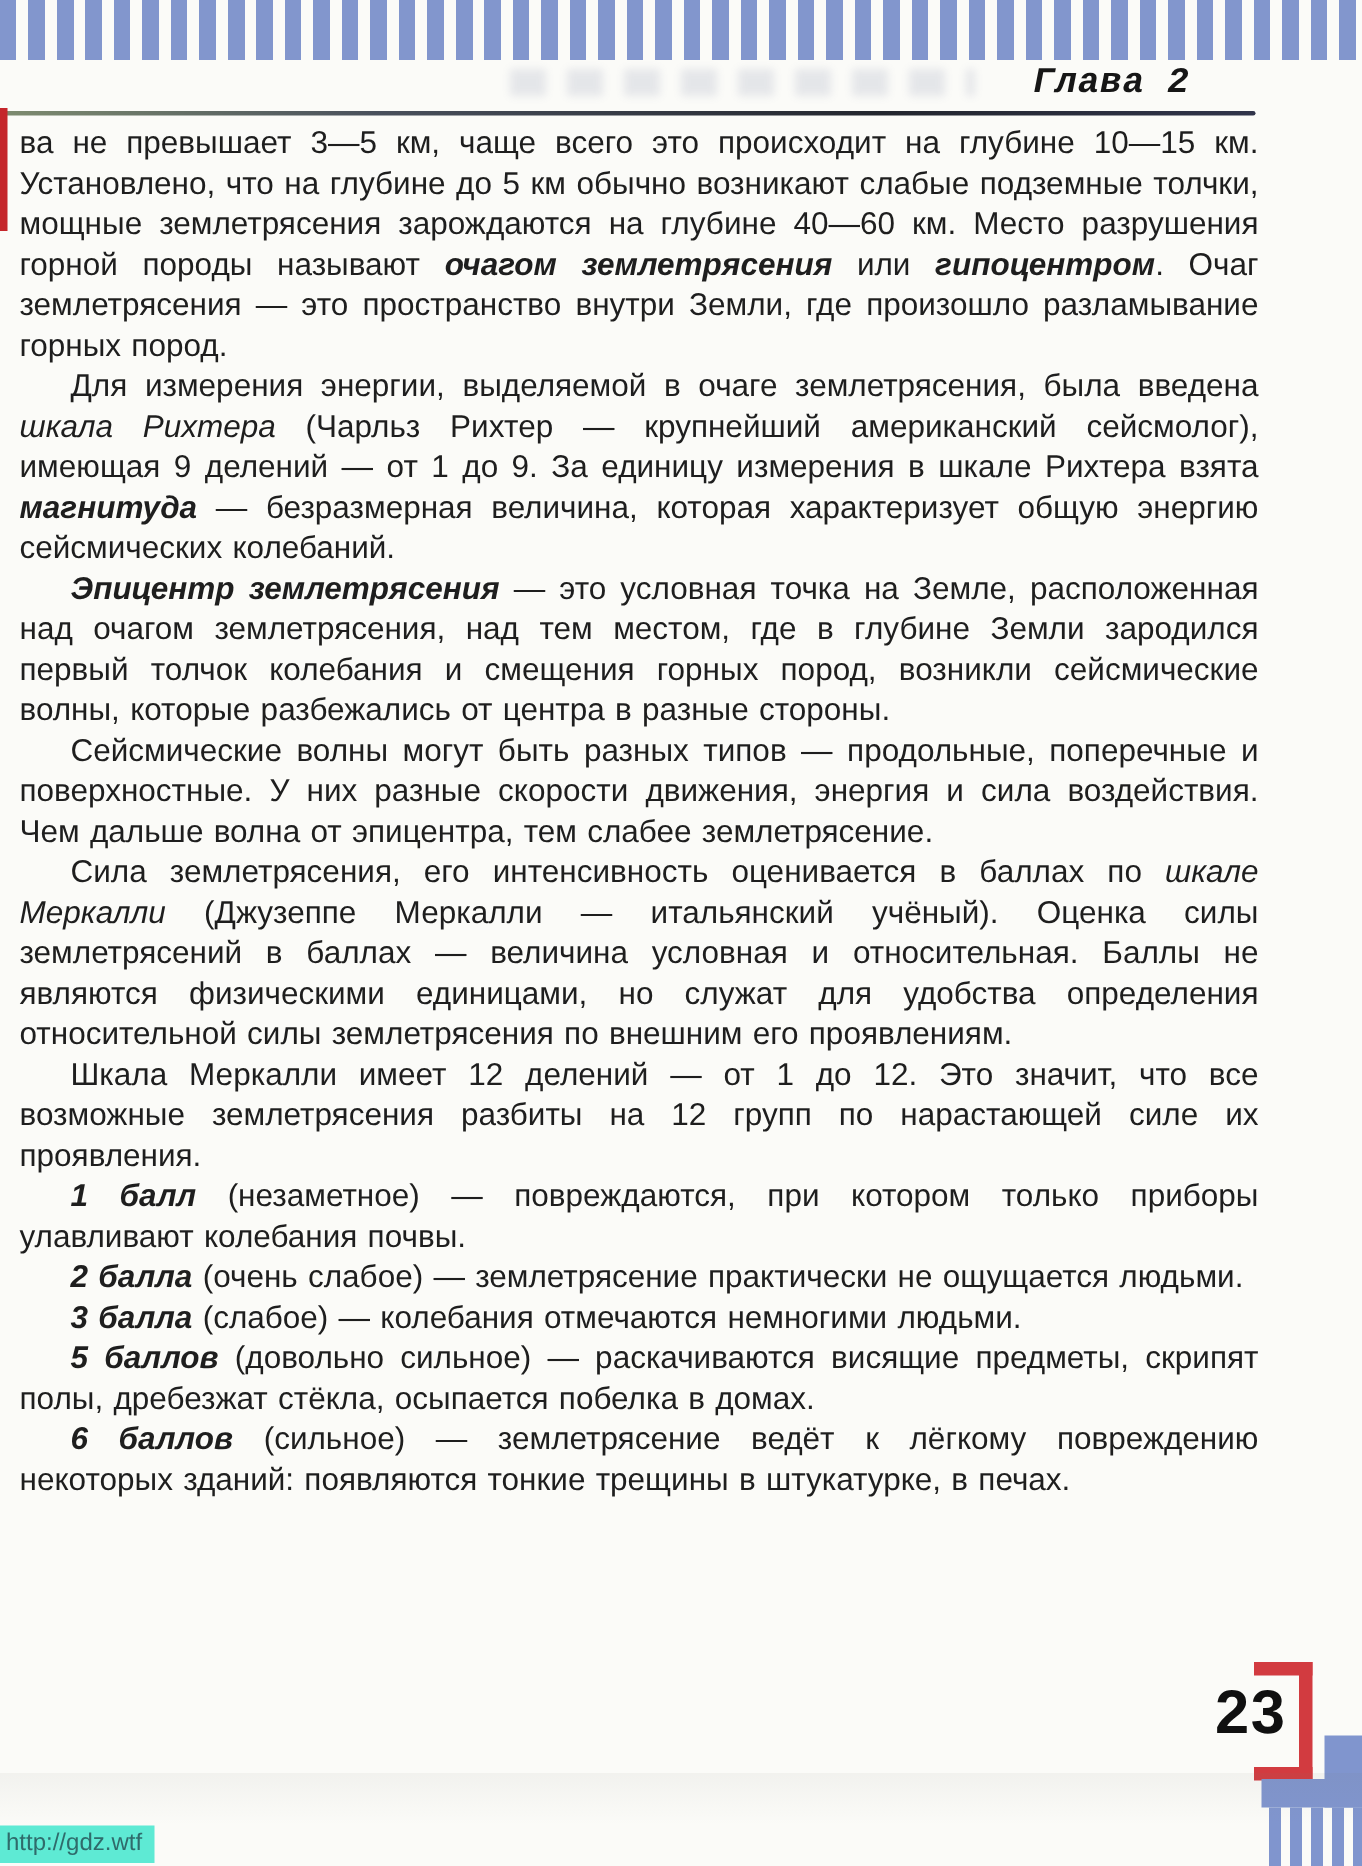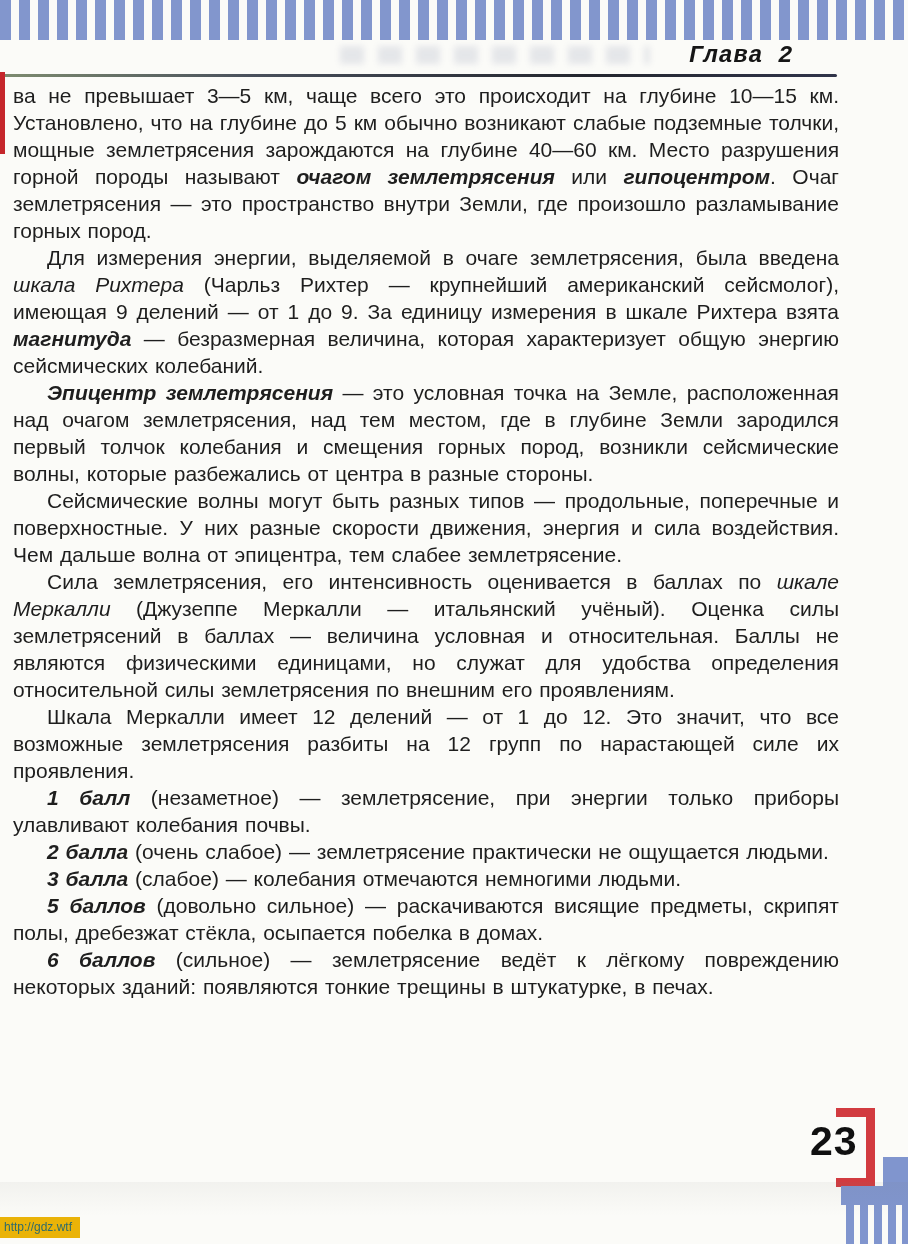--- a/index.html
+++ b/index.html
@@ -63,41 +63,41 @@
     position:absolute;left:846px;top:1205px;width:62px;height:39px;
     background:repeating-linear-gradient(90deg,#8095ce 0 8px,rgba(255,255,255,0) 8px 14px);
   }
   
   .bottom-shade{
     position:absolute;left:0;top:1182px;width:100%;height:34px;
     background:linear-gradient(180deg,rgba(120,120,110,.07),rgba(120,120,110,0));
   }
   .watermark{
     position:absolute;left:0;top:1217px;
-    background:#eab308;color:#2f6b6b;
-    font-size:12px;padding:3px 8px 4px 4px;
+    background:#5eead4;color:#2f6b6b;
+    font-size:16px;padding:3px 8px 4px 4px;
   }
 </style>
 </head>
 <body>
 
 <div class="stripes-top"></div>
 <div class="ghost"></div>
 <div class="chapter">Глава 2</div>
 <div class="header-rule"></div>
 <div class="red-margin-line"></div>
 
 <div class="body-text">
     <p class=""><span class="normal">ва не превышает 3—5 км, чаще всего это происходит на глубине 10—15 км. Установлено, что на глубине до 5 км обычно возникают слабые подземные толчки, мощные землетрясения зарождаются на глубине 40—60 км. Место разрушения горной породы называют </span><span class="bold">очагом землетрясения</span><span class="normal"> или </span><span class="bold">гипоцентром</span><span class="normal">. Очаг землетрясения — это пространство внутри Земли, где произошло разламывание горных пород.</span></p>
     <p class="indent"><span class="normal">Для измерения энергии, выделяемой в очаге землетрясения, была введена </span><span class="italic">шкала Рихтера</span><span class="normal"> (Чарльз Рихтер — крупнейший американский сейсмолог), имеющая 9 делений — от 1 до 9. За единицу измерения в шкале Рихтера взята </span><span class="bold">магнитуда</span><span class="normal"> — безразмерная величина, которая характеризует общую энергию сейсмических колебаний.</span></p>
     <p class="indent"><span class="bold">Эпицентр землетрясения</span><span class="normal"> — это условная точка на Земле, расположенная над очагом землетрясения, над тем местом, где в глубине Земли зародился первый толчок колебания и смещения горных пород, возникли сейсмические волны, которые разбежались от центра в разные стороны.</span></p>
     <p class="indent"><span class="normal">Сейсмические волны могут быть разных типов — продольные, поперечные и поверхностные. У них разные скорости движения, энергия и сила воздействия. Чем дальше волна от эпицентра, тем слабее землетрясение.</span></p>
     <p class="indent"><span class="normal">Сила землетрясения, его интенсивность оценивается в баллах по </span><span class="italic">шкале Меркалли</span><span class="normal"> (Джузеппе Меркалли — итальянский учёный). Оценка силы землетрясений в баллах — величина условная и относительная. Баллы не являются физическими единицами, но служат для удобства определения относительной силы землетрясения по внешним его проявлениям.</span></p>
     <p class="indent"><span class="normal">Шкала Меркалли имеет 12 делений — от 1 до 12. Это значит, что все возможные землетрясения разбиты на 12 групп по нарастающей силе их проявления.</span></p>
-    <p class="indent"><span class="bold">1 балл</span><span class="normal"> (незаметное) — землетрясение, при энергии только приборы улавливают колебания почвы.</span></p>
+    <p class="indent"><span class="bold">1 балл</span><span class="normal"> (незаметное) — повреждаются, при котором только приборы улавливают колебания почвы.</span></p>
     <p class="indent"><span class="bold">2 балла</span><span class="normal"> (очень слабое) — землетрясение практически не ощущается людьми.</span></p>
     <p class="indent"><span class="bold">3 балла</span><span class="normal"> (слабое) — колебания отмечаются немногими людьми.</span></p>
     <p class="indent"><span class="bold">5 баллов</span><span class="normal"> (довольно сильное) — раскачиваются висящие предметы, скрипят полы, дребезжат стёкла, осыпается побелка в домах.</span></p>
     <p class="indent"><span class="bold">6 баллов</span><span class="normal"> (сильное) — землетрясение ведёт к лёгкому повреждению некоторых зданий: появляются тонкие трещины в штукатурке, в печах.</span></p>
   </div>
 
 <div class="red-bracket"></div>
 <div class="page-number">23</div>
 
 <div class="blue-a"></div>

